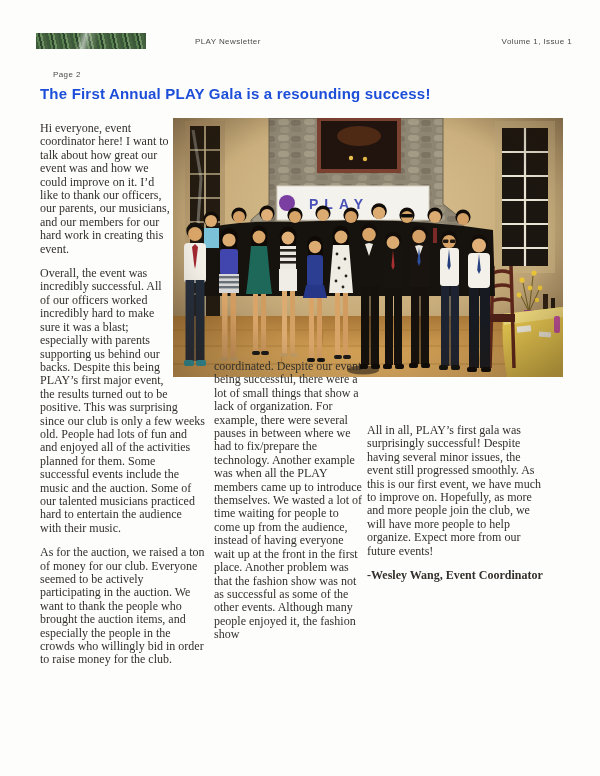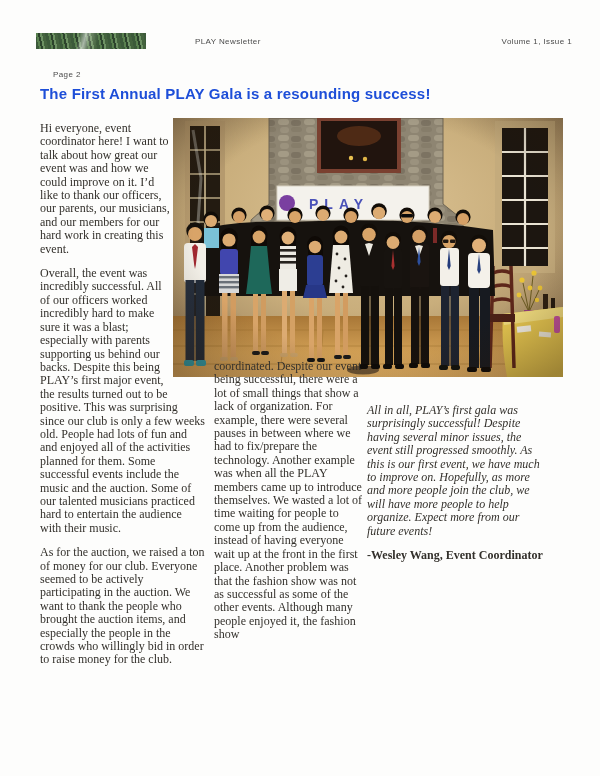--- a/index.html
+++ b/index.html
@@ -28,21 +28,21 @@
   .headline{
     left:40px;top:85px;width:530px;
     font-family:"Liberation Sans", sans-serif;
     font-weight:700;font-size:15px;letter-spacing:.2px;color:#1d4ed8;
   }
   
   .photo{left:173px;top:118px;width:390px;height:259px;box-shadow:0 0 0 1px rgba(90,70,40,.25) inset;}
   
   .col{color:#33302b;font-size:12px;line-height:13.4px;text-align:left;hyphens:auto;-webkit-hyphens:auto;}
   .col p{margin:0 0 11px;}
-  .col p.big-gap{margin-top:16px;font-style:italic;}
+  .col p.big-gap{margin-top:36px;}
   .col-left{left:40px;top:122px;width:165px;}
   .photo-spacer{float:right;width:34px;height:254px;}
   .col-mid{left:214px;top:360px;width:152px;}
   .col-right{left:367px;top:388px;width:178px;}
   .signature{font-weight:700;margin-top:6px;}
 </style>
 </head>
 <body>
 
 <div class="abs masthead-strip"></div>

